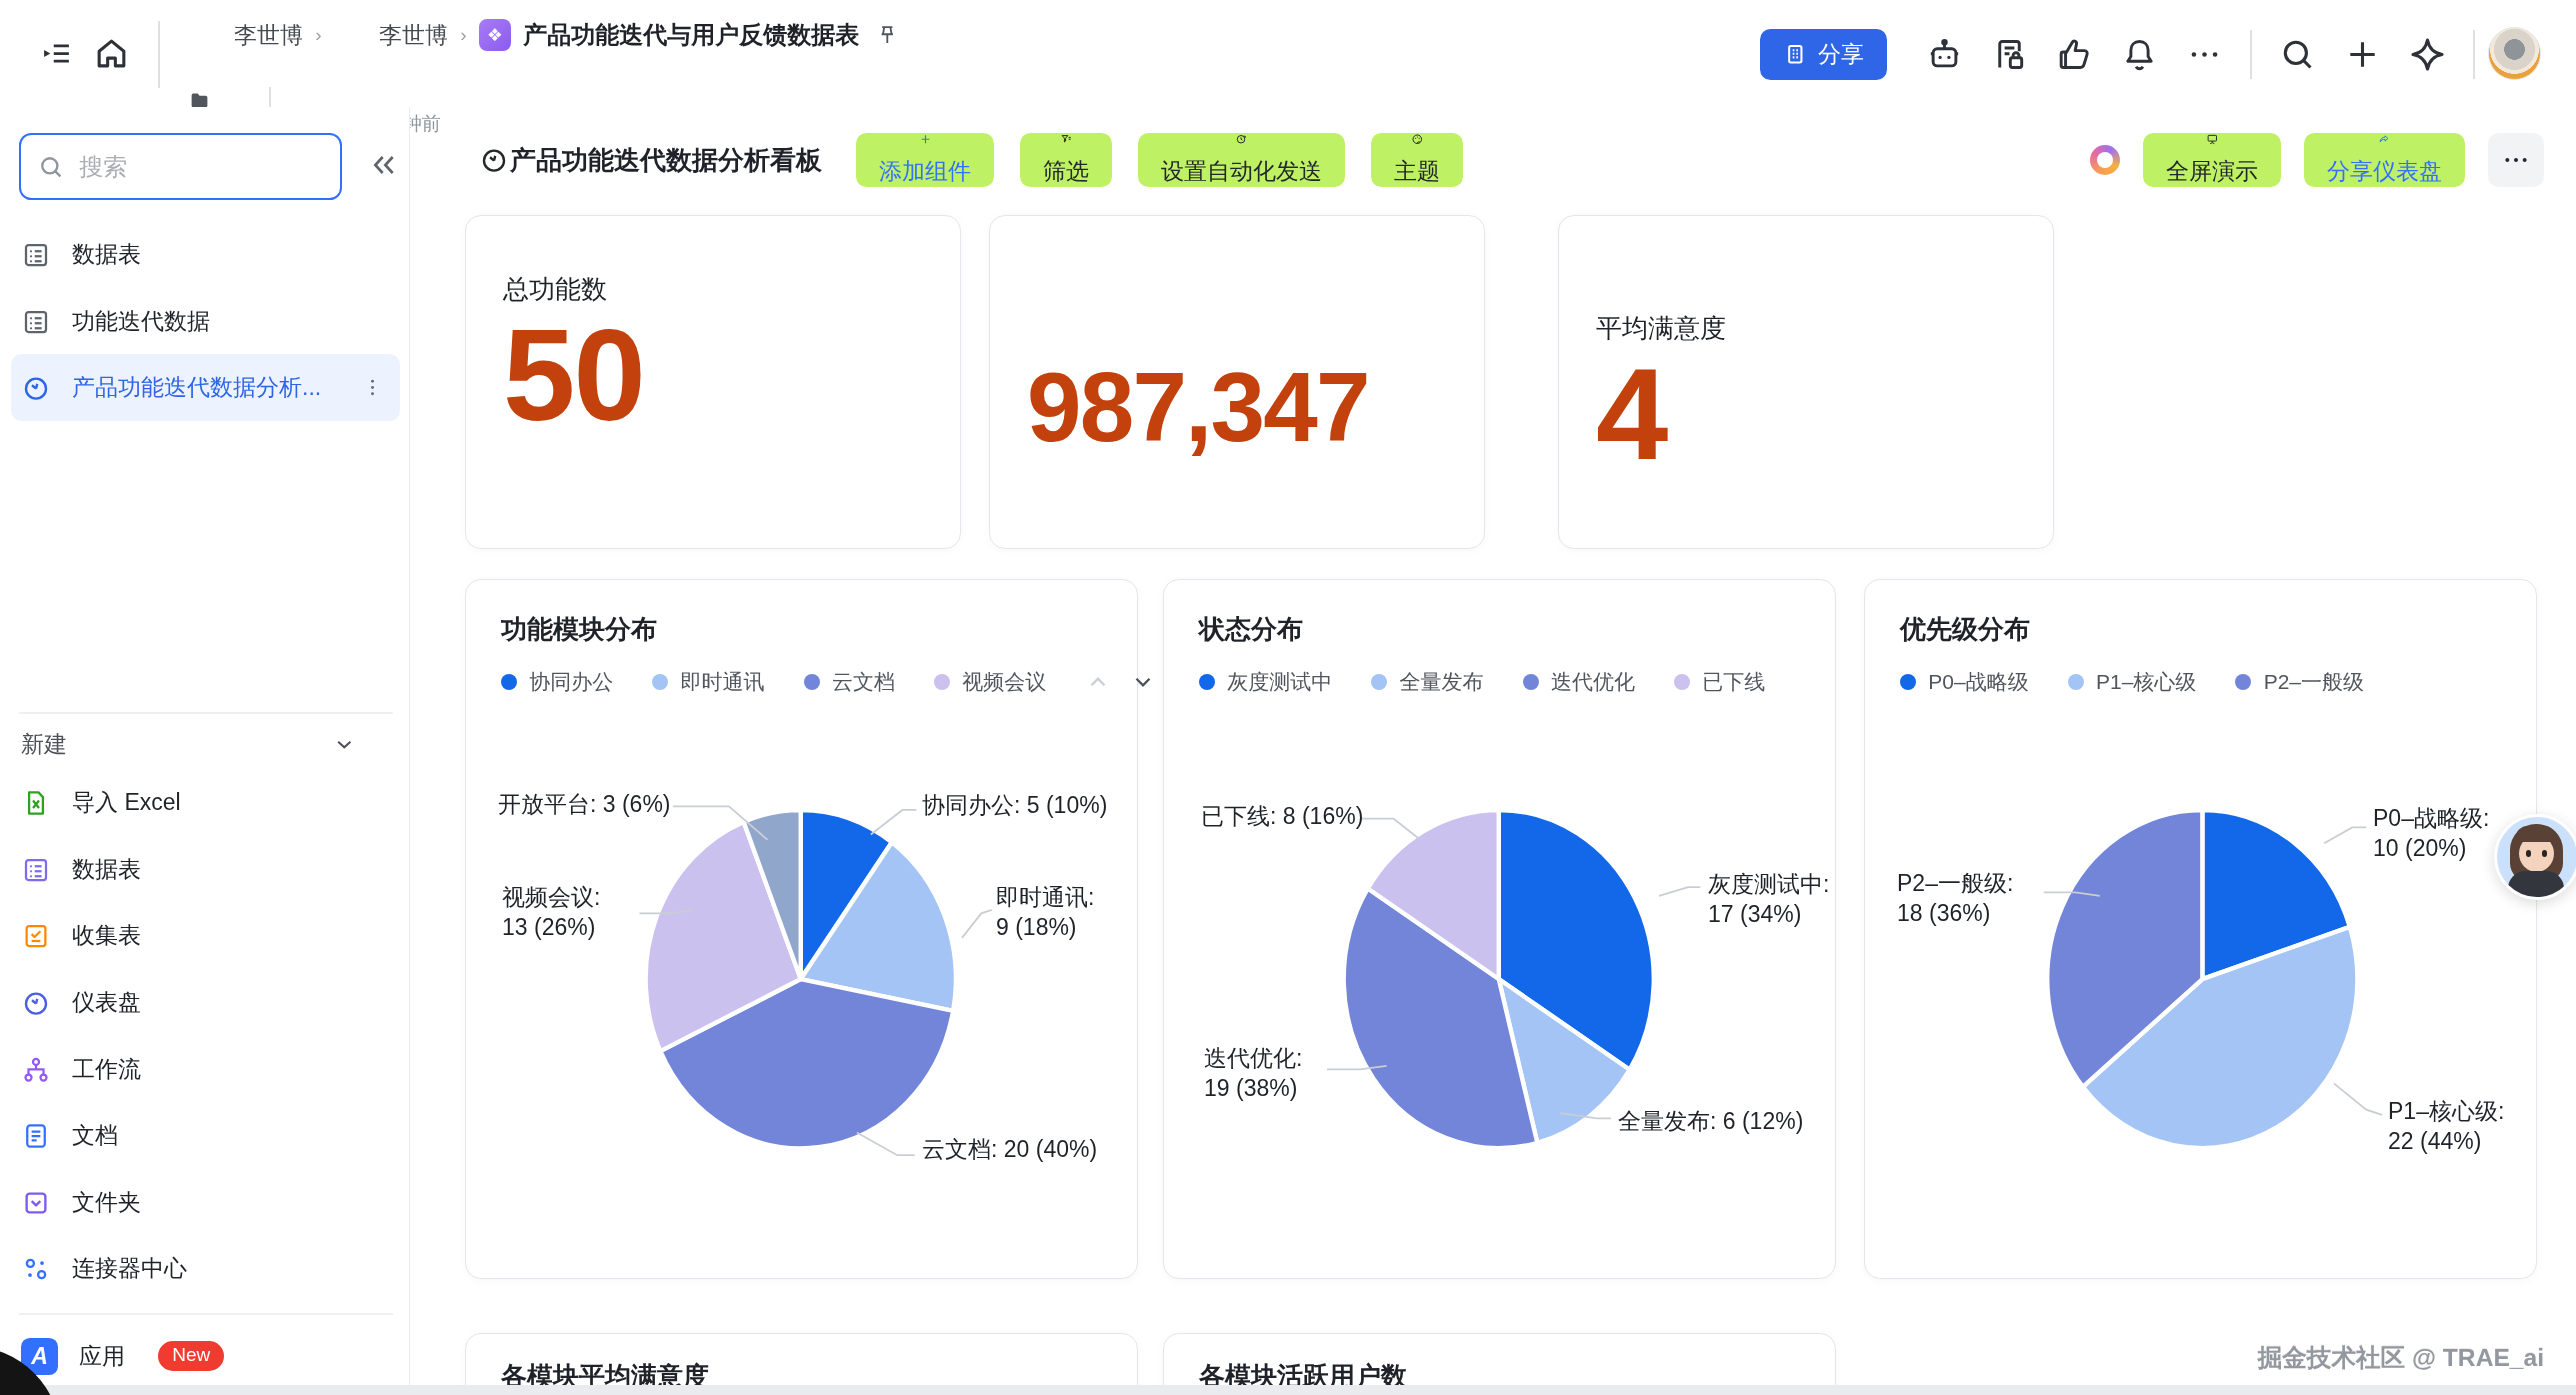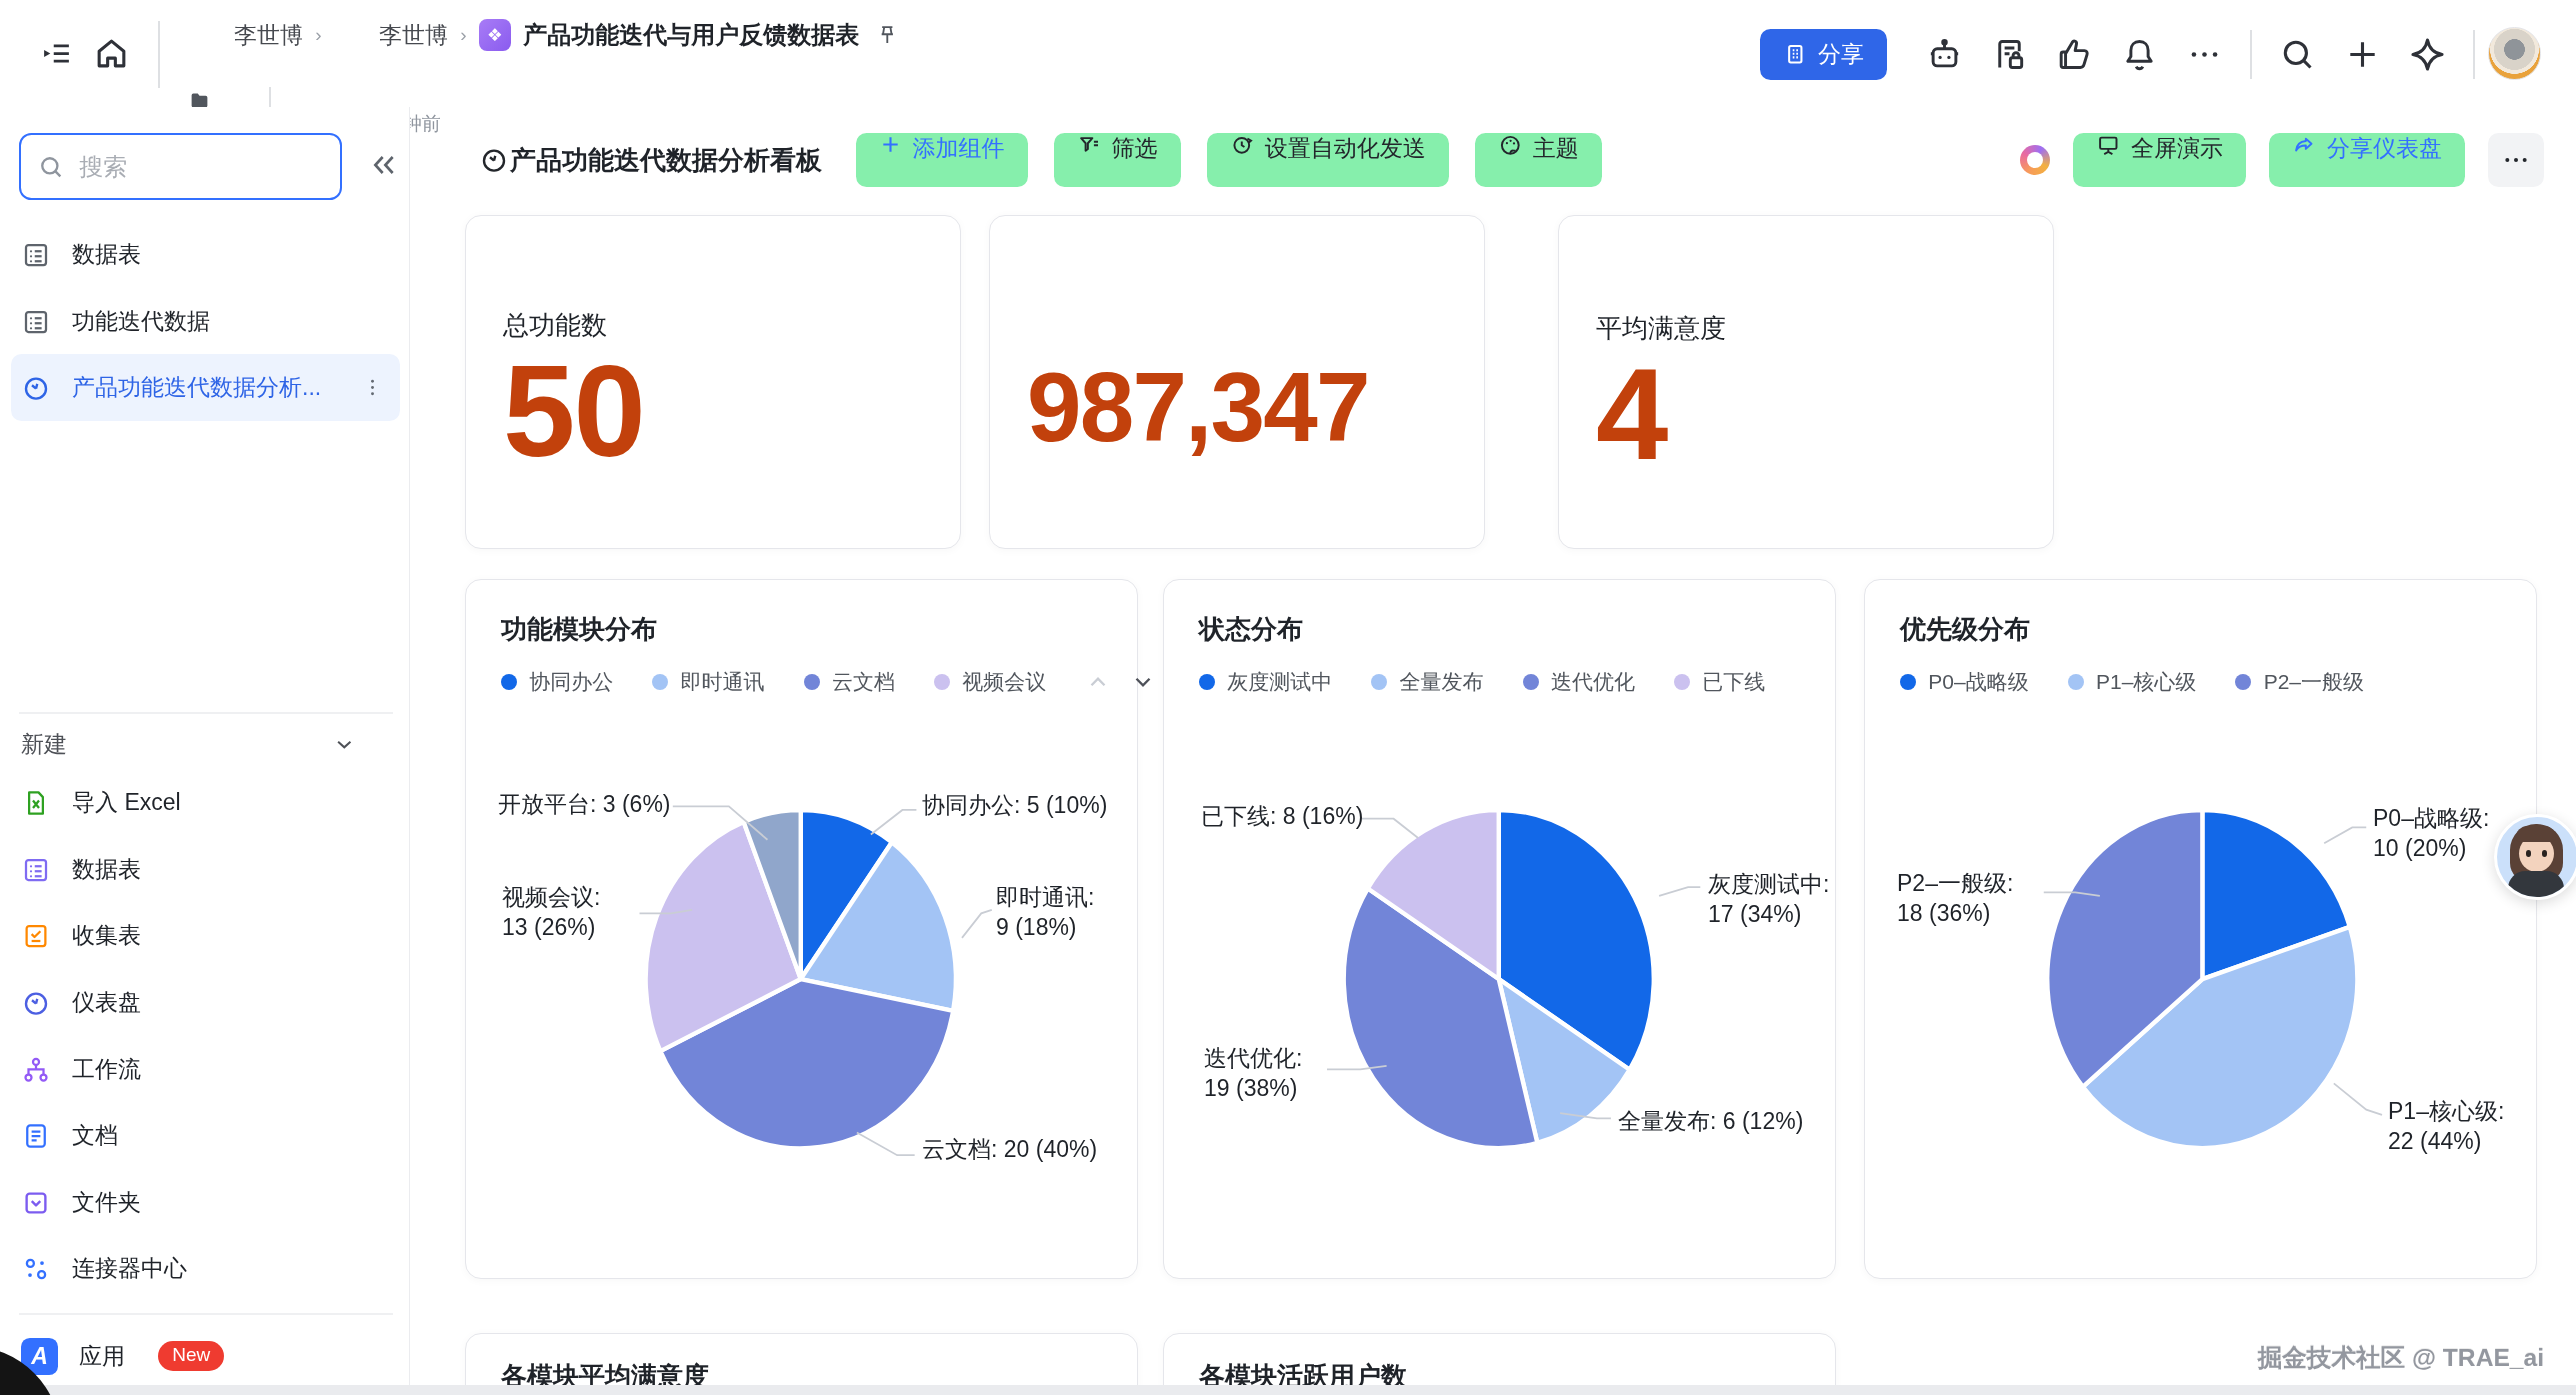--- a/index.html
+++ b/index.html
@@ -58,22 +58,22 @@
   .sec-head .chev { margin-left:auto; margin-right:32px; color:#4E5157; cursor:pointer; }
   .new-label { white-space:nowrap; }
   .app-icon { width:37px; height:37px; border-radius:8.8px; background:#3370FF; color:#fff; display:flex; align-items:center; justify-content:center; font-size:23px; font-weight:700; font-style:italic; }
   .new-badge { margin-left:12.3px; background:#EF3B30; color:#fff; font-size:19px; padding:3.5px 14px 5.3px; border-radius:876px; }
 
   
   .dash-title-group { left:479px; top:133px; height:54px; display:flex; align-items:center; gap:1px; }
   .dash-title { font-size:26px; font-weight:600; color:#1F2329; white-space:nowrap; }
   .tool-btns { left:856px; top:133px; display:flex; gap:26px; }
   .tbtn {
-    height:54px; padding:0 23px; border-radius:10.5px; background:#86efac; display:flex; gap:10.5px;
-    font-size:23px; color:#23262B; cursor:pointer; white-space:nowrap;
+    height:54px; padding:0 23px; border-radius:10.5px; background:#bef264; display:flex; align-items:center; gap:10.5px;
+    font-size:23px; color:#23262B; cursor:pointer; white-space:nowrap;flex-direction:column;
   }
   .tbtn.blue { color:#3370FF; }
   .dash-right { right:32px; top:133px; display:flex; align-items:center; gap:23px; }
   .ring-icon { width:30px; height:30px; border-radius:50%; background:conic-gradient(from 210deg,#F79A5B,#E96AA0,#9E6FF2,#F3B13F,#F79A5B); position:relative; cursor:pointer; }
   .ring-icon::after { content:""; position:absolute; left:7px; top:7px; width:16px; height:16px; border-radius:50%; background:#fff; }
   .more-btn { width:56px; height:54px; border-radius:10.5px; background:#F2F3F5; display:flex; align-items:center; justify-content:center; cursor:pointer; color:#23262B; }
 
   
   .card {
     position:absolute; background:#fff; border:1.8px solid #E5E6EB; border-radius:16px;
@@ -446,21 +446,21 @@
   </div>
   <div class="more-btn">
     <svg width="32" height="32" viewBox="0 0 24 24" fill="currentColor">
         <circle cx="5.5" cy="12" r="1.5"></circle>
         <circle cx="12" cy="12" r="1.5"></circle>
         <circle cx="18.5" cy="12" r="1.5"></circle>
       </svg>
   </div>
 </div>
 
-<div class="card stat-card" style="left:465px;padding-top:92px">
+<div class="card stat-card" style="left:465px;padding-top:56px">
   <div class="stat-label">总功能数</div>
   <div class="stat-num" style="font-size:130px">50</div>
 </div>
 <div class="card stat-card" style="left:989px;padding-top:140px">
   <div class="stat-num" style="font-size:98px">987,347</div>
 </div>
 <div class="card stat-card" style="left:1558px;padding-top:95px">
   <div class="stat-label">平均满意度</div>
   <div class="stat-num" style="font-size:130px">4</div>
 </div>

